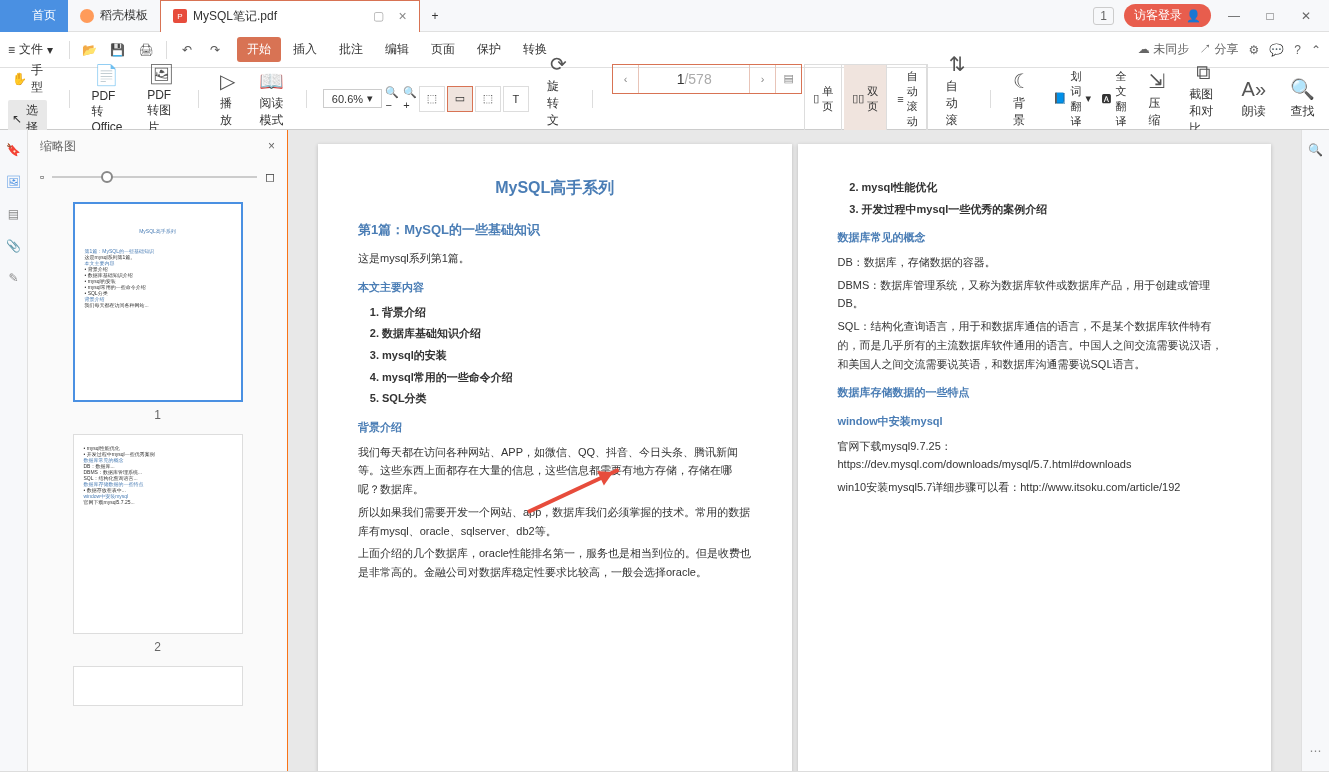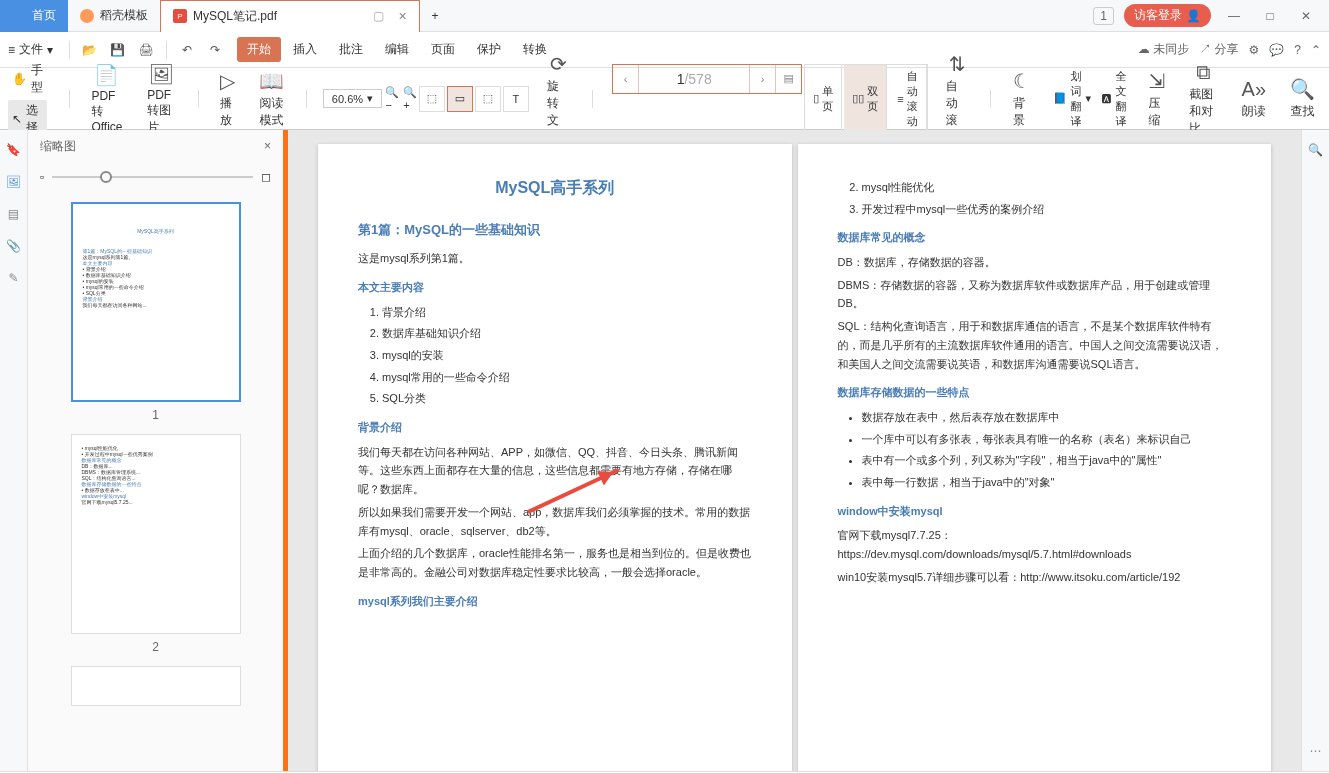--- a/index.html
+++ b/index.html
@@ -37,39 +37,39 @@
 .view-icons{display:flex;gap:2px;}
 .vi{width:26px;height:26px;border:1px solid #ddd;display:flex;align-items:center;justify-content:center;}
 .vi.act{background:#f0e4de;border-color:#d87354;}
 .layout-btns{display:flex;gap:2px;border:1px solid #ddd;}
 .lb{padding:4px 8px;display:flex;align-items:center;gap:3px;border-right:1px solid #ddd;}
 .lb.act{background:#f0e4de;}
 .content{display:flex;height:641px;}
 .leftbar{width:28px;background:#f7f8fa;border-right:1px solid #e0e0e0;display:flex;flex-direction:column;align-items:center;gap:12px;padding-top:10px;}
 .lb-icon{width:20px;height:20px;color:#888;display:flex;align-items:center;justify-content:center;}
 .lb-icon.act{color:#4a90e2;}
-.thumb-panel{width:260px;background:#fafafa;border-right:5px solid #f97316;display:flex;flex-direction:column;}
+.thumb-panel{width:260px;background:#fafafa;border-right:1px solid #f97316;display:flex;flex-direction:column;}
 .thumb-hdr{height:32px;display:flex;align-items:center;padding:0 12px;justify-content:space-between;color:#666;}
 .thumb-slider{height:30px;display:flex;align-items:center;padding:0 12px;gap:8px;}
 .slider-track{flex:1;height:2px;background:#ccc;position:relative;}
 .slider-thumb{position:absolute;left:24%;top:-5px;width:12px;height:12px;border:2px solid #888;border-radius:50%;background:#fff;}
 .thumb-list{flex:1;overflow:auto;padding:10px 20px;}
 .thumb-pg{margin-bottom:12px;}
 .thumb-img{width:170px;height:200px;background:#fff;border:1px solid #ddd;margin:0 auto;padding:10px;font-size:5px;overflow:hidden;}
 .thumb-img.sel{border:2px solid #4a90e2;}
 .thumb-num{text-align:center;margin-top:6px;color:#666;}
 .viewer{flex:1;background:#e8e8e8;position:relative;overflow:hidden;}
 .pages{display:flex;gap:6px;padding:14px 30px;}
 .page{width:490px;height:710px;background:#fff;box-shadow:0 1px 4px rgba(0,0,0,0.2);padding:30px 40px;font-size:11px;line-height:1.7;color:#333;position:relative;}
 .page h1{text-align:center;color:#4a7db5;font-size:16px;margin-bottom:18px;}
 .page h2{color:#4a7db5;font-size:13px;margin:14px 0 8px;}
 .page h3{color:#4a7db5;font-size:11px;margin:10px 0 6px;}
 .page p{margin:4px 0;}
 .page ol,.page ul{padding-left:24px;margin:4px 0;}
-.page li{margin:3px 0;}
+.page li{margin:3px 0;font-weight:bold;}
 .arrow{position:absolute;width:100px;height:4px;background:#e74c3c;transform-origin:left center;}
 .arrow::after{content:"";position:absolute;right:-2px;top:-6px;border:8px solid transparent;border-left:14px solid #e74c3c;}
 .ar1{left:240px;top:380px;transform:rotate(-25deg);}
 .rightbar{width:28px;background:#f7f8fa;border-left:1px solid #e0e0e0;display:flex;flex-direction:column;align-items:center;gap:12px;padding-top:10px;}
 .float-btn{position:absolute;right:40px;top:14px;width:28px;height:28px;background:#4a90e2;border-radius:50%;display:flex;align-items:center;justify-content:center;color:#fff;}
 .statusbar{height:2px;border-top:1px solid #ddd;}
 .pdf-ico{width:14px;height:14px;background:#e74c3c;color:#fff;font-size:8px;display:flex;align-items:center;justify-content:center;border-radius:2px;}
 .daoke-ico{width:14px;height:14px;background:#ff9b5a;border-radius:50%;}
 </style>
 </head>
@@ -285,40 +285,33 @@
           <li>背景介绍</li>
           <li>数据库基础知识介绍</li>
           <li>mysql的安装</li>
           <li>mysql常用的一些命令介绍</li>
           <li>SQL分类</li>
         </ol>
         <h3>背景介绍</h3>
         <p>我们每天都在访问各种网站、APP，如微信、QQ、抖音、今日头条、腾讯新闻等。这些东西上面都存在大量的信息，这些信息都需要有地方存储，存储在哪呢？数据库。</p>
         <p>所以如果我们需要开发一个网站、app，数据库我们必须掌握的技术。常用的数据库有mysql、oracle、sqlserver、db2等。</p>
         <p>上面介绍的几个数据库，oracle性能排名第一，服务也是相当到位的。但是收费也是非常高的。金融公司对数据库稳定性要求比较高，一般会选择oracle。</p>
-        <h3>mysql系列我们主要介绍</h3>
       </div>
       <div class="page">
         <ol start="2">
           <li>mysql性能优化</li>
           <li>开发过程中mysql一些优秀的案例介绍</li>
         </ol>
         <h3>数据库常见的概念</h3>
         <p>DB：数据库，存储数据的容器。</p>
-        <p>DBMS：存储数据的容器，又称为数据库软件或数据库产品，用于创建或管理DB。</p>
+        <p>DBMS：数据库管理系统，又称为数据库软件或数据库产品，用于创建或管理DB。</p>
         <p>SQL：结构化查询语言，用于和数据库通信的语言，不是某个数据库软件特有的，而是几乎所有的主流数据库软件通用的语言。中国人之间交流需要说汉语，和美国人之间交流需要说英语，和数据库沟通需要说SQL语言。</p>
         <h3>数据库存储数据的一些特点</h3>
-        <ul>
-          <li>数据存放在表中，然后表存放在数据库中</li>
-          <li>一个库中可以有多张表，每张表具有唯一的名称（表名）来标识自己</li>
-          <li>表中有一个或多个列，列又称为"字段"，相当于java中的"属性"</li>
-          <li>表中每一行数据，相当于java中的"对象"</li>
-        </ul>
         <h3>window中安装mysql</h3>
-        <p>官网下载mysql7.7.25：https://dev.mysql.com/downloads/mysql/5.7.html#downloads</p>
+        <p>官网下载mysql9.7.25：https://dev.mysql.com/downloads/mysql/5.7.html#downloads</p>
         <p>win10安装mysql5.7详细步骤可以看：http://www.itsoku.com/article/192</p>
       </div>
     </div>
     <div class="arrow ar1"></div>
 
   </div>
 
   <div class="rightbar">
     <span class="lb-icon">🔍</span>
     <span class="lb-icon" style="margin-top:auto;margin-bottom:10px;">⋯</span>

